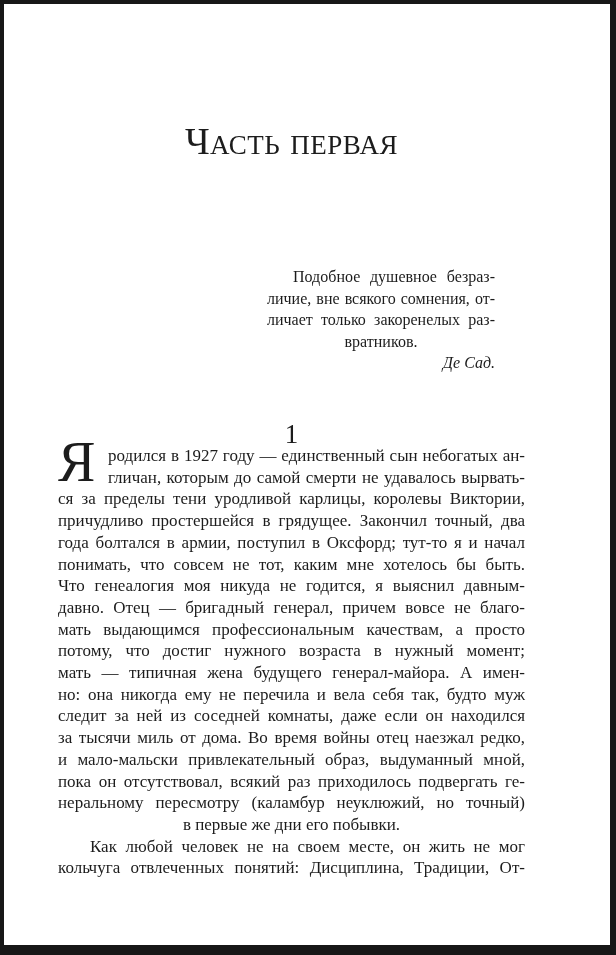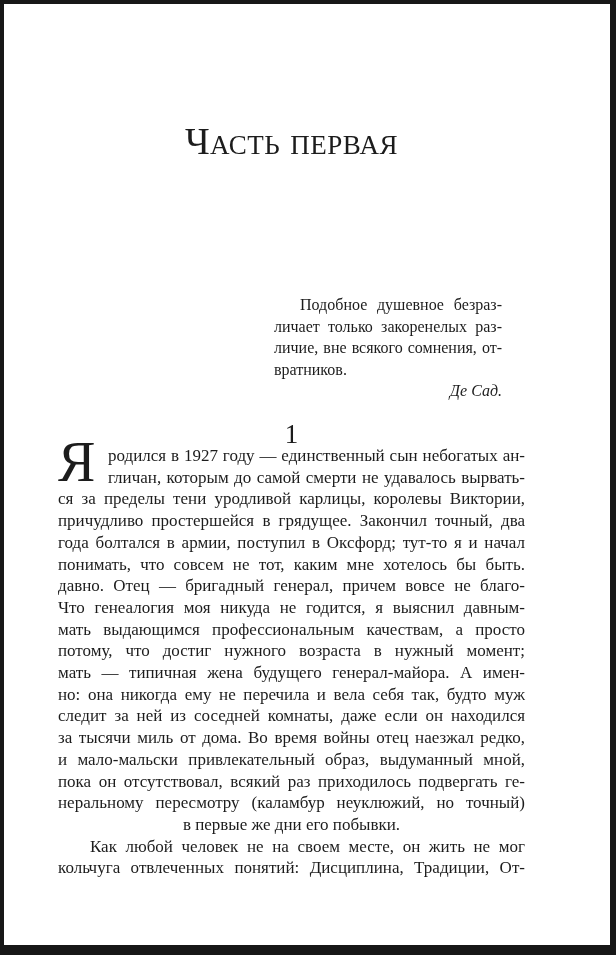--- a/index.html
+++ b/index.html
@@ -26,27 +26,26 @@
     position: absolute;
     top: 118px; left: 54px; width: 467px;
     text-align: center;
     font-variant: small-caps;
     font-size: 38px;
     line-height: 38px;
     letter-spacing: 0.5px;
   }
   .epigraph {
     position: absolute;
-    top: 262px; left: 270px; width: 228px;
+    top: 262px; left: 263px; width: 228px;
     font-size: 16px;
     line-height: 21.5px;
-    margin-top: 28px;
   }
   .epigraph .jline { text-align: justify; text-align-last: justify; }
-  .epigraph .endline { text-align: left; }
+  .epigraph .endline { text-align: center; }
   .epigraph .first { padding-left: 26px; }
   .attribution { text-align: right; font-style: italic; }
   .chapter-number {
     position: absolute;
     top: 417px; left: 54px; width: 467px;
     text-align: center;
     font-size: 27px;
     line-height: 27px;
   }
   .body-text {
@@ -68,39 +67,39 @@
 </head>
 <body>
 
 <div class="frame">
   <div class="page">
 
     <div class="part-title">Часть первая</div>
 
     <div class="epigraph">
       <div class="jline first">Подобное душевное безраз-</div>
+      <div class="jline">личие, вне всякого сомнения, от-</div>
       <div class="jline">личает только закоренелых раз-</div>
-      <div class="jline">личие, вне всякого сомнения, от-</div>
       <div class="endline">вратников.</div>
       <div class="attribution">Де Сад.</div>
     </div>
 
     <div class="chapter-number">1</div>
 
     <div class="body-text">
       <div>
         <div class="dropcap">Я</div>
         <div class="jline">родился в 1927 году — единственный сын небогатых ан-</div>
         <div class="jline">гличан, которым до самой смерти не удавалось вырвать-</div>
         <div class="jline">ся за пределы тени уродливой карлицы, королевы Виктории,</div>
         <div class="jline">причудливо простершейся в грядущее. Закончил точный, два</div>
         <div class="jline">года болтался в армии, поступил в Оксфорд; тут-то я и начал</div>
         <div class="jline">понимать, что совсем не тот, каким мне хотелось бы быть.</div>
+        <div class="jline">Что генеалогия моя никуда не годится, я выяснил давным-</div>
         <div class="jline">давно. Отец — бригадный генерал, причем вовсе не благо-</div>
-        <div class="jline">Что генеалогия моя никуда не годится, я выяснил давным-</div>
         <div class="jline">мать выдающимся профессиональным качествам, а просто</div>
         <div class="jline">потому, что достиг нужного возраста в нужный момент;</div>
         <div class="jline">мать — типичная жена будущего генерал-майора. А имен-</div>
         <div class="jline">но: она никогда ему не перечила и вела себя так, будто муж</div>
         <div class="jline">следит за ней из соседней комнаты, даже если он находился</div>
         <div class="jline">за тысячи миль от дома. Во время войны отец наезжал редко,</div>
         <div class="jline">и мало-мальски привлекательный образ, выдуманный мной,</div>
         <div class="jline">пока он отсутствовал, всякий раз приходилось подвергать ге-</div>
         <div class="jline">неральному пересмотру (каламбур неуклюжий, но точный)</div>
         <div class="endline">в первые же дни его побывки.</div>

